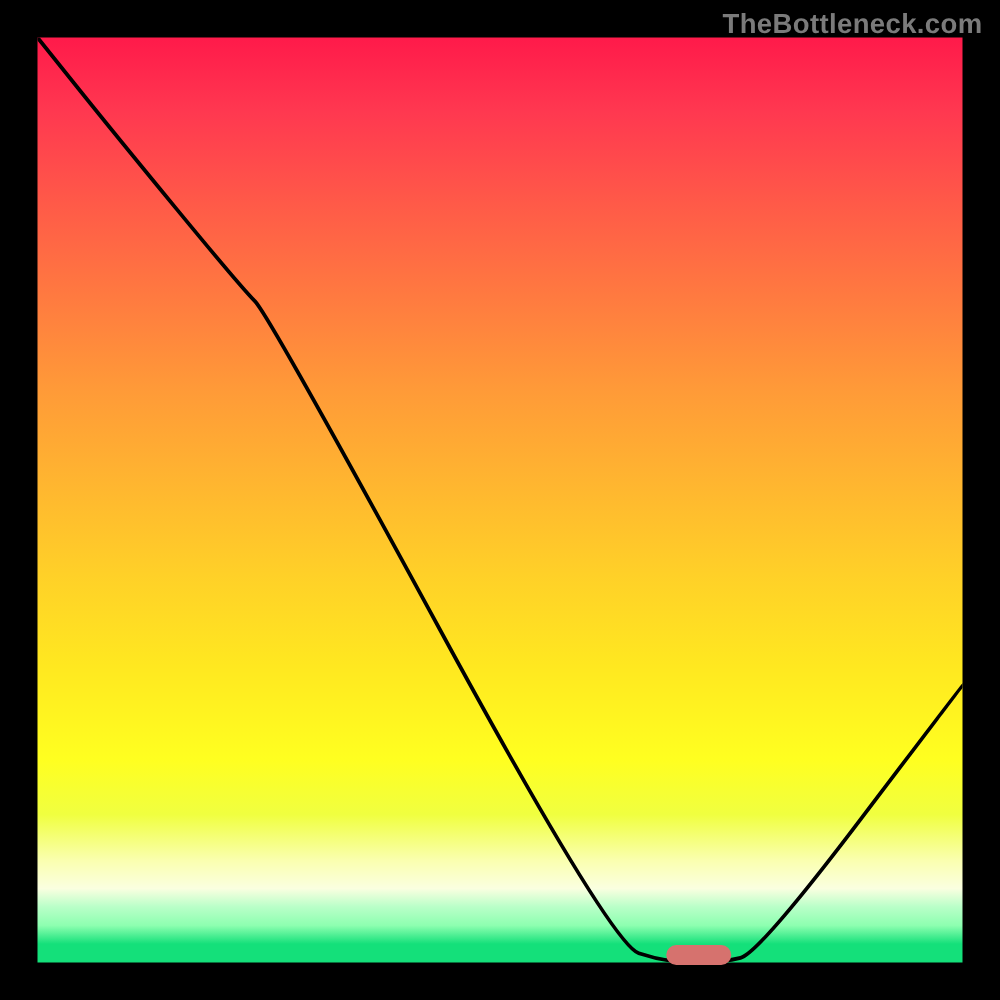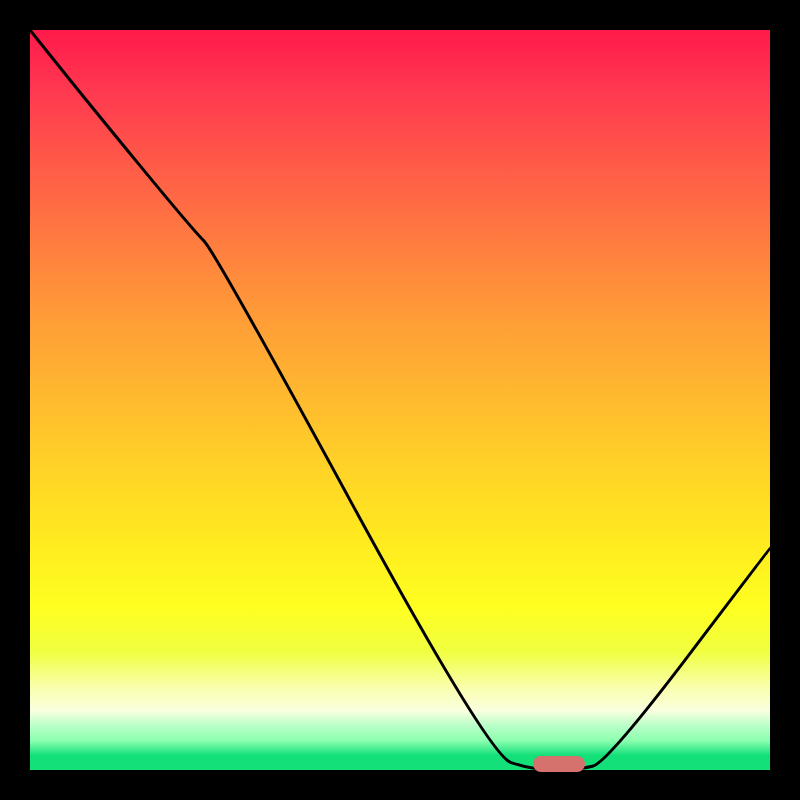--- a/index.html
+++ b/index.html
@@ -22,19 +22,20 @@
  #14e07a 98%,
  #14e07a 100%)}
 .watermark{position:absolute;top:6px;right:14px;font-size:22px;font-weight:600;color:#7b7b7b;letter-spacing:.3px}
 svg.curve{position:absolute;top:0;left:0;width:740px;height:740px}
 .marker{position:absolute;width:54px;height:16px;background:#d6726e;border-radius:8px}
 </style>
 </head>
 <body>
 
 <div class="outer">
+  <div class="watermark">TheBottleneck.com</div>
   <div class="plot-area">
     <svg class="curve" viewBox="0 0 740 740" preserveAspectRatio="none">
       <path fill="none" stroke="#000" stroke-width="3" stroke-linecap="round" stroke-linejoin="round" d="M 0 0 Q 0 0 29.6 37 Q 59.2 74 111 136.90000000000003 Q 162.8 199.80000000000007 173.9 210.90000000000003 Q 185 222 321.9 473.6 Q 458.8 725.2 481 732.6 Q 503.20000000000005 740 525.4000000000001 740 Q 547.6 740 562.4000000000001 736.3 Q 577.2 732.6 658.6 625.3 T 740 518"></path>
     </svg>
     <div class="marker" style="left: 503.2px; width: 51.8px; top: 726.08px;"></div>
   </div>
 </div>
 
 </body></html>

